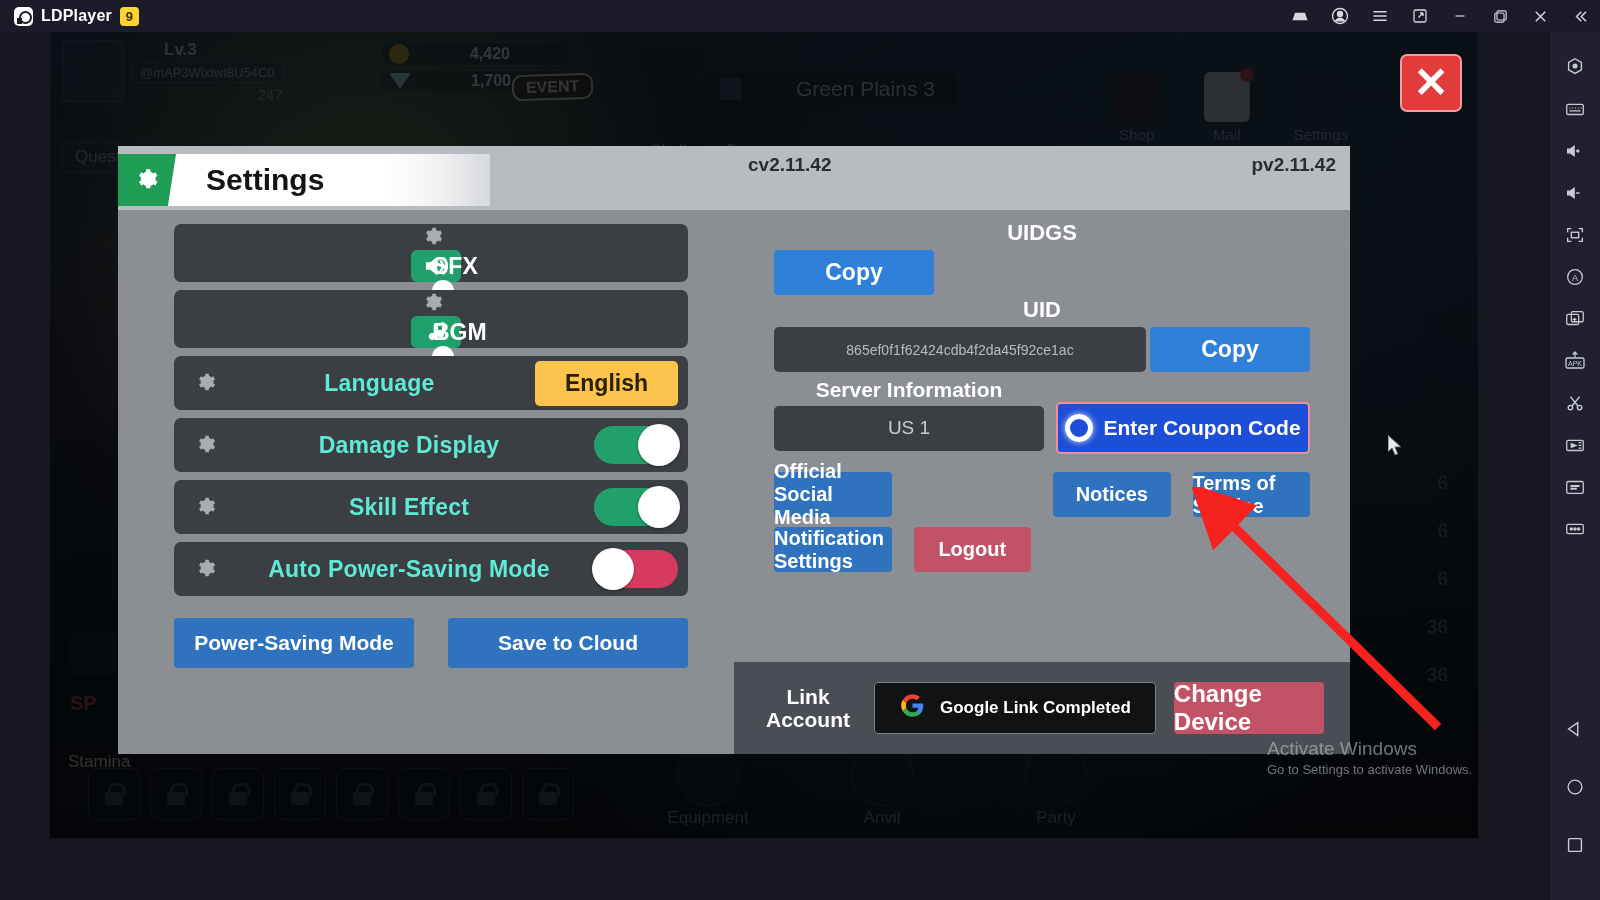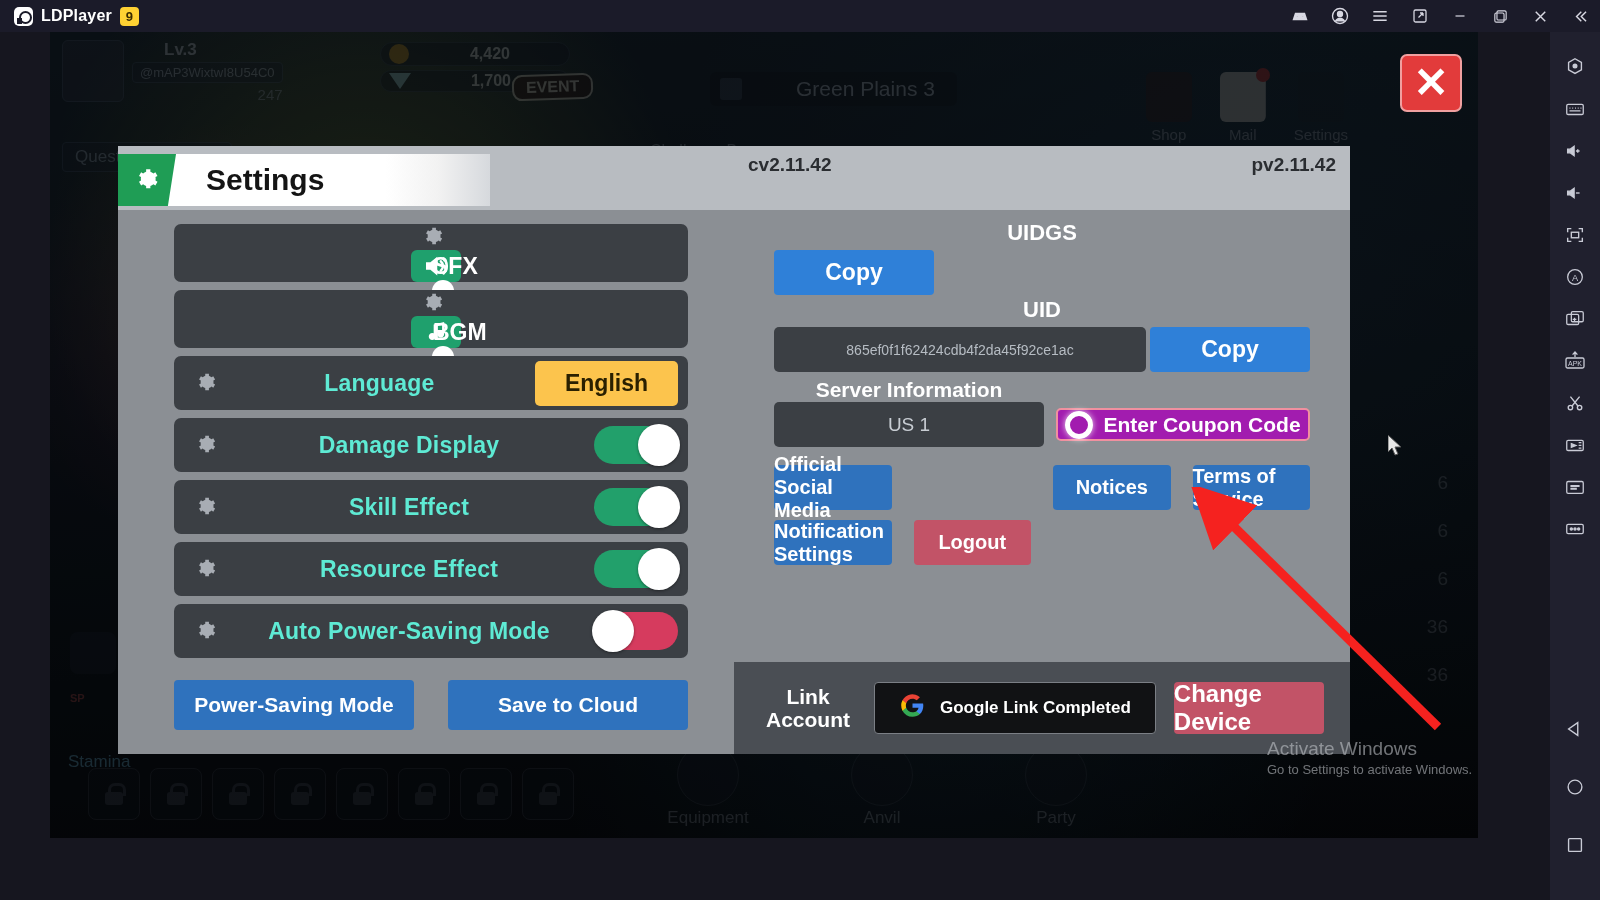--- a/index.html
+++ b/index.html
@@ -103,21 +103,21 @@
     background: #10161f; border-radius: 6px; padding: 5px 22px 5px 10px;
     display: flex; align-items: center; gap: 10px;
   }
   .hud-stage-ico { width: 22px; height: 22px; background: #3a4556; border-radius: 3px; }
   .hud-stage-txt { color: #c6d0dc; font-size: 21px; margin-left: 44px; }
   .hud-boss {
     position: absolute; left: 600px; top: 110px;
     color: #9aa6b4; font-size: 16px;
   }
   .hud-topright { position: absolute; right: 130px; top: 40px; display: flex; gap: 28px; }
-  .hud-tr-item { text-align: center; }
+  .hud-tr-item { text-align: center; margin-left: 16px; }
   .hud-tr-icon { width: 46px; height: 50px; background: #2e1f1f; border-radius: 6px; margin: 0 auto; }
   .hud-tr-icon.mail { background: #d8d4cc; clip-path: polygon(0 0,100% 0,100% 100%,0 100%); }
   .hud-tr-lbl { color: #9aa4b2; font-size: 15px; margin-top: 4px; }
   .hud-badge {
     position: absolute; right: -4px; top: -4px; width: 14px; height: 14px;
     background: #e03030; border-radius: 50%;
   }
   .hud-close {
     position: absolute; right: 16px; top: 22px; width: 62px; height: 58px;
     background: #e23b3b; border-radius: 7px; border: 2px solid #f0a0a0;
@@ -126,23 +126,23 @@
     opacity: 1;
   }
   .hud-side-nums { position: absolute; right: 30px; top: 440px; }
   .hud-side-nums div { color: #7d8794; font-size: 19px; text-align: right; margin-bottom: 26px; }
   .hud-chat {
     position: absolute; left: 20px; top: 600px; width: 46px; height: 42px;
     background: #1a2330; border-radius: 8px;
   }
   .hud-sp {
     position: absolute; left: 20px; top: 660px;
-    color: #cc5555; font-size: 11px; font-weight: bold;
-  }
-  .hud-stam { position: absolute; left: 18px; top: 720px; color: #7dd3fc; font-size: 17px; }
+    color: #cc5555; font-size: 20px; font-weight: bold;
+  }
+  .hud-stam { position: absolute; left: 18px; top: 720px; color: #fef9c3; font-size: 17px; }
   .hud-slots {
     position: absolute; left: 38px; bottom: 18px; display: flex; gap: 10px;
   }
   .hud-slot {
     width: 52px; height: 52px; border: 1px solid #3c4452; border-radius: 8px;
     background: #101520; display: flex; align-items: center; justify-content: center;
   }
   .lock-ico { width: 18px; height: 22px; position: relative; }
   .lock-ico::before {
     content:""; position: absolute; left: 3px; top: 0; width: 12px; height: 10px;
@@ -252,21 +252,21 @@
     color: #fff; font-size: 23px; font-weight: bold;
   }
   .server-label { color: #fff; font-size: 21px; font-weight: bold; text-align: center; width: 270px; margin-top: 6px; }
   .server-row { display: flex; gap: 12px; align-items: center; }
   .server-box {
     width: 270px; background: #3b3f44; border-radius: 5px; height: 45px;
     display: flex; align-items: center; justify-content: center;
     color: #c8cdd3; font-size: 19px;
   }
   .coupon-btn {
-    flex: 1; background: #a21caf; border: 2px solid #f0909f; border-radius: 5px; height: 33px;
+    flex: 1; background: #1d4ed8; border: 2px solid #f0909f; border-radius: 5px; height: 52px;
     display: flex; align-items: center; justify-content: center; gap: 10px;
     color: #fff; font-size: 21px; font-weight: bold;
   }
   .coupon-ring {
     width: 28px; height: 28px; border-radius: 50%;
     border: 5px solid #fff; box-shadow: 0 0 6px rgba(255,255,255,.8);
   }
   .grid2 { display: grid; grid-template-columns: 1fr 1fr 1fr 1fr; gap: 10px 22px; margin-top: 18px; }
   .gbtn {
     background: #2f72bd; border-radius: 4px; height: 45px;
@@ -572,32 +572,20 @@
                 <path d="M12 8.6a3.4 3.4 0 100 6.8 3.4 3.4 0 000-6.8zm0 5.3a1.9 1.9 0 110-3.8 1.9 1.9 0 010 3.8z"></path>
                 <path d="M20.4 13.3l-1.6-.9a6.9 6.9 0 000-2.8l1.6-.9-1.7-3-1.6 1a7 7 0 00-2.4-1.4V3.4h-3.4v1.9c-.9.3-1.7.8-2.4 1.4l-1.6-1-1.7 3 1.6.9a6.9 6.9 0 000 2.8l-1.6.9 1.7 3 1.6-1c.7.6 1.5 1.1 2.4 1.4v1.9h3.4v-1.9c.9-.3 1.7-.8 2.4-1.4l1.6 1 1.7-3z"></path>
               </svg>
             </div>
             <div class="srow-label">Skill Effect</div>
             <div class="toggle on">
                 <div class="knob"></div>
               </div>
           </div>
 
-          <div class="srow">
-            <div class="srow-gear">
-              <svg width="26" height="26" viewBox="0 0 24 24" fill="#a8adb4">
-                <path d="M12 8.6a3.4 3.4 0 100 6.8 3.4 3.4 0 000-6.8zm0 5.3a1.9 1.9 0 110-3.8 1.9 1.9 0 010 3.8z"></path>
-                <path d="M20.4 13.3l-1.6-.9a6.9 6.9 0 000-2.8l1.6-.9-1.7-3-1.6 1a7 7 0 00-2.4-1.4V3.4h-3.4v1.9c-.9.3-1.7.8-2.4 1.4l-1.6-1-1.7 3 1.6.9a6.9 6.9 0 000 2.8l-1.6.9 1.7 3 1.6-1c.7.6 1.5 1.1 2.4 1.4v1.9h3.4v-1.9c.9-.3 1.7-.8 2.4-1.4l1.6 1 1.7-3z"></path>
-              </svg>
-            </div>
-            <div class="srow-label">Resource Effect</div>
-            <div class="toggle on">
-                <div class="knob"></div>
-              </div>
-          </div>
 
           <div class="srow">
             <div class="srow-gear">
               <svg width="26" height="26" viewBox="0 0 24 24" fill="#a8adb4">
                 <path d="M12 8.6a3.4 3.4 0 100 6.8 3.4 3.4 0 000-6.8zm0 5.3a1.9 1.9 0 110-3.8 1.9 1.9 0 010 3.8z"></path>
                 <path d="M20.4 13.3l-1.6-.9a6.9 6.9 0 000-2.8l1.6-.9-1.7-3-1.6 1a7 7 0 00-2.4-1.4V3.4h-3.4v1.9c-.9.3-1.7.8-2.4 1.4l-1.6-1-1.7 3 1.6.9a6.9 6.9 0 000 2.8l-1.6.9 1.7 3 1.6-1c.7.6 1.5 1.1 2.4 1.4v1.9h3.4v-1.9c.9-.3 1.7-.8 2.4-1.4l1.6 1 1.7-3z"></path>
               </svg>
             </div>
             <div class="srow-label">Auto Power-Saving Mode</div>
             <div class="toggle off">

